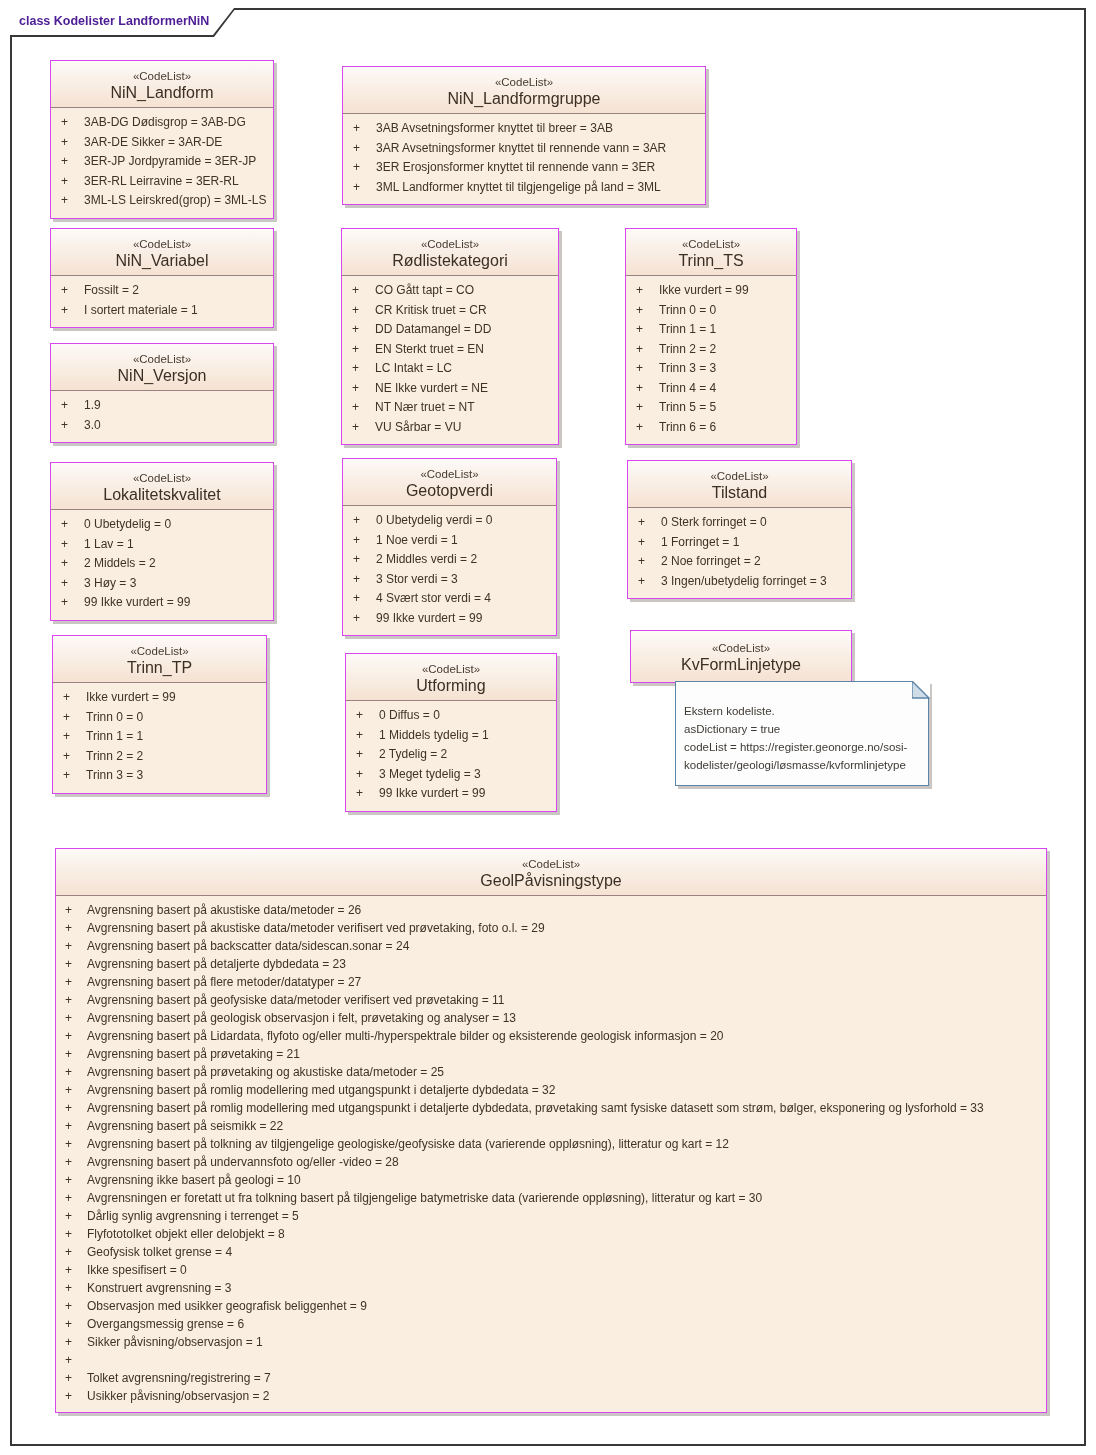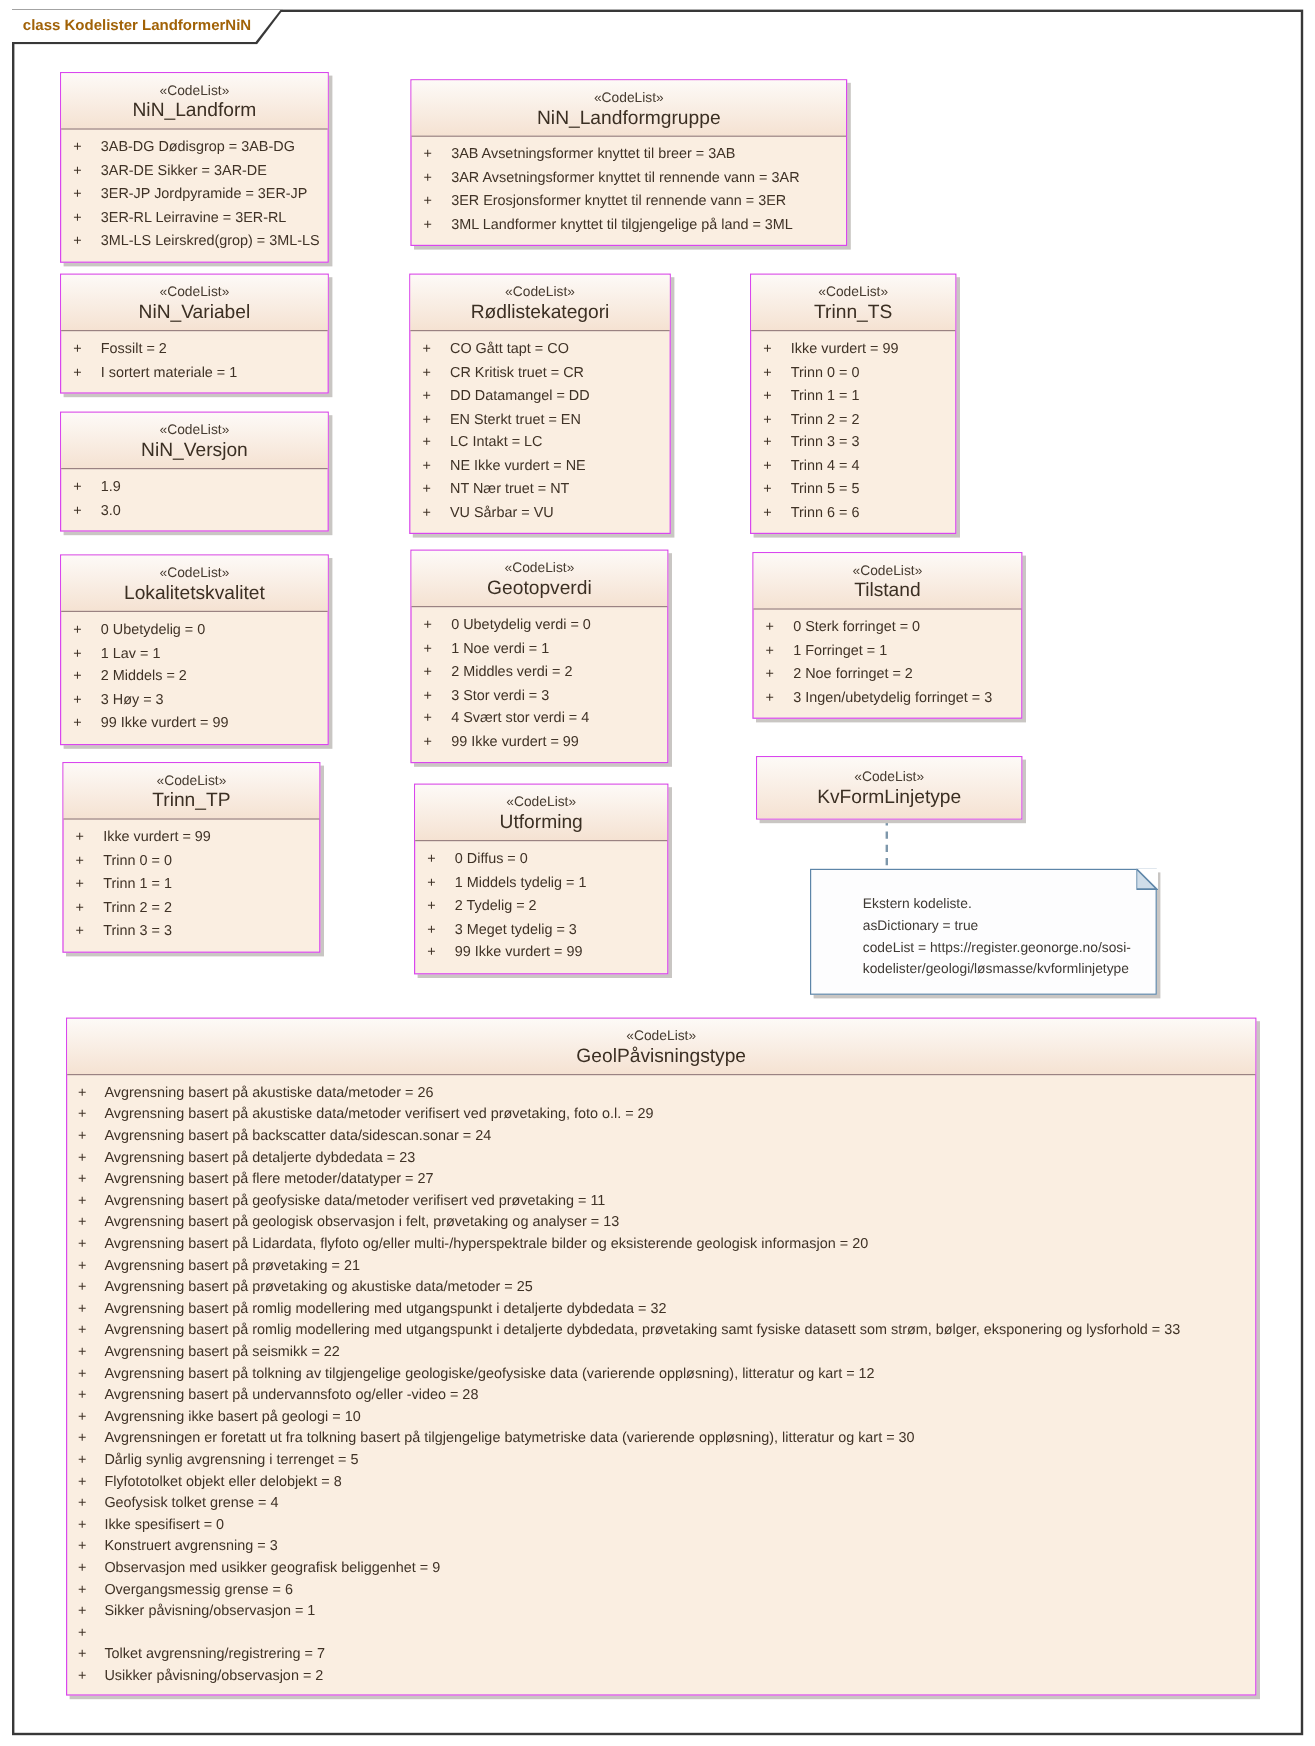--- a/index.html
+++ b/index.html
@@ -25,21 +25,21 @@
     z-index:3;
   }
   .frame-tab-inner {
     position:absolute; left:0; top:0;
     width:calc(100% - 2px); height:calc(100% - 2px);
     background:#ffffff;
     clip-path:polygon(0 0, 100% 0, calc(100% - 21px) 100%, 0 100%);
   }
   .frame-tab-label {
     position:absolute; left:9px; top:0;
-    line-height:26px; font-size:12.5px; font-weight:bold; color:#a16207;
+    line-height:26px; font-size:12.5px; font-weight:bold; color:#4c1d95;
     white-space:nowrap;
   }
   
   .uml-box {
     position:absolute;
     background:#faeee1;
     border:1px solid #d946ef;
     box-shadow:3px 3px 0 #c9c6c3;
     z-index:2;
   }
@@ -77,27 +77,26 @@
   .b-geol .plus      { width:22px; padding-left:9px; }
 
   
   .connector {
     position:absolute; left:738px; top:682px; height:39px; width:0;
     border-left:2px dashed #7d97ab;
     z-index:1;
   }
   
   .note {
-    position:absolute; left:675px; top:724px;
+    position:absolute; left:675px; top:681px;
     width:252px; height:103px;
     background:#fdfdfe;
     border:1.5px solid #5d85a8;
     box-shadow:3px 3px 0 #c9c6c3;
     z-index:2;
-    padding-left:35px;
   }
   .note-body { padding:20px 8px 0 8px; }
   .note-line { font-size:11.5px; line-height:18px; color:#3f3a34; white-space:nowrap; }
   .note-fold { position:absolute; top:-1.5px; right:-1.5px; width:18px; height:18px; }
 </style>
 </head>
 <body>
 
 <div class="frame"></div>
 <div class="frame-tab">

